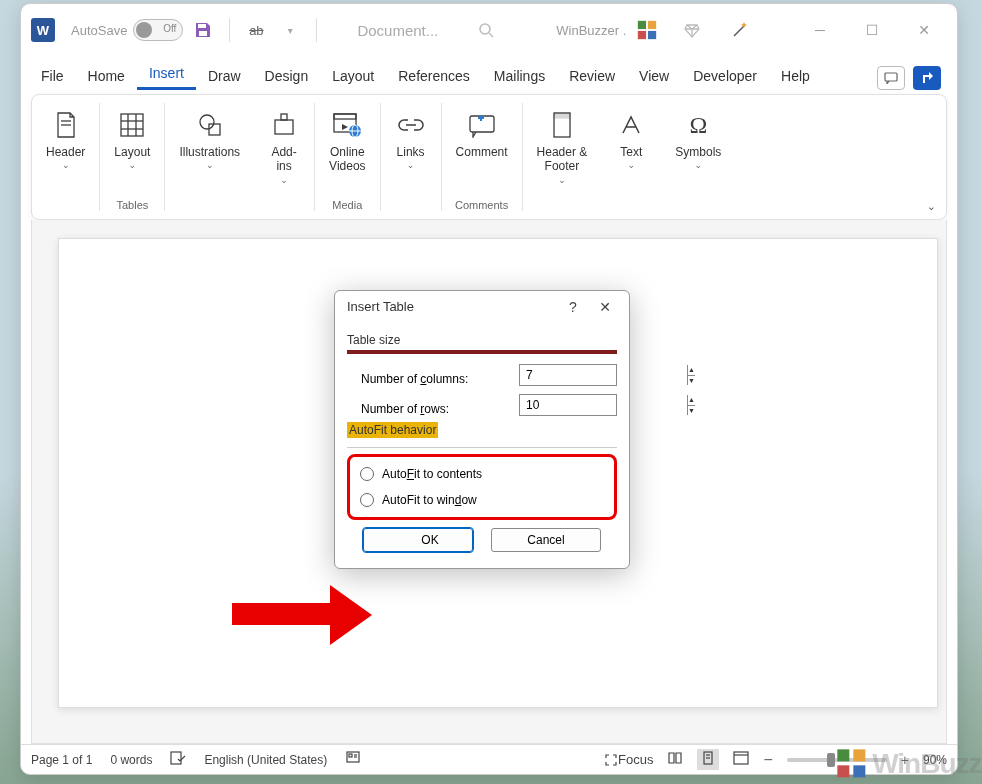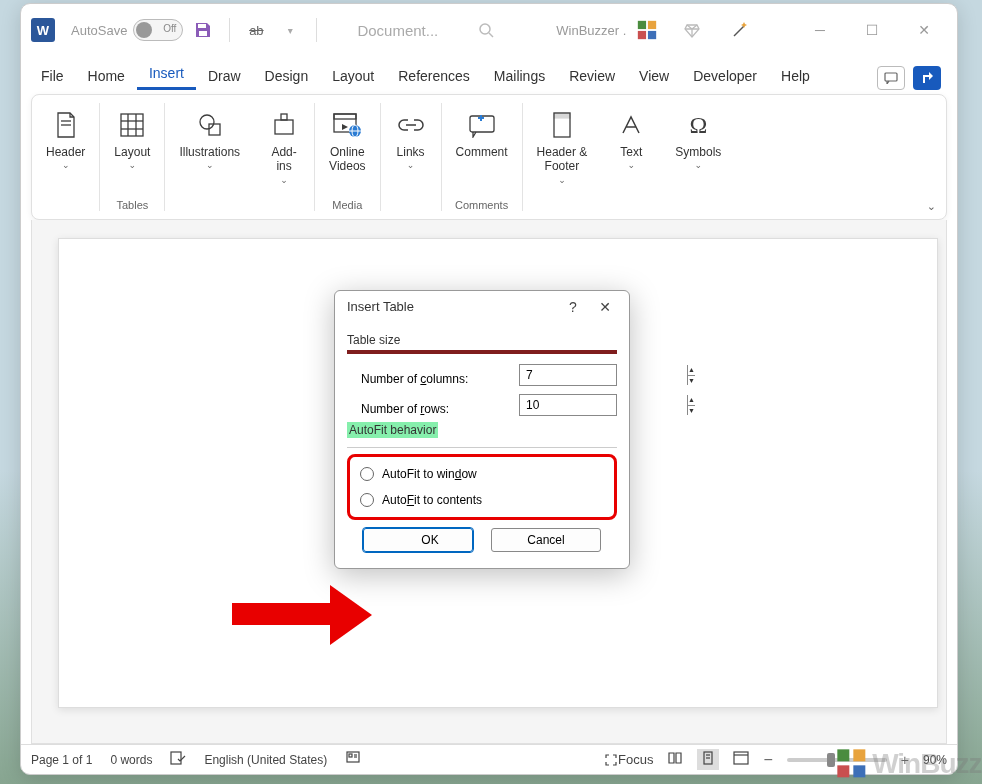--- a/index.html
+++ b/index.html
@@ -57,21 +57,21 @@
 .zoom-slider { width: 100px; height: 4px; background: #ccc; position: relative; border-radius: 2px; }
 .zoom-slider::after { content: ''; width: 8px; height: 14px; background: #888; position: absolute; left: 40%; top: -5px; border-radius: 2px; }
 
 
 .dialog { position: absolute; left: 334px; top: 290px; width: 296px; background: #fff; border: 1px solid #999; border-radius: 6px; box-shadow: 0 6px 30px rgba(0,0,0,.25); z-index: 100; }
 .dlg-title { height: 32px; display: flex; align-items: center; padding: 0 12px; font-size: 13px; color: #333; border-bottom: 1px solid transparent; }
 .dlg-title .tspacer { flex: 1; }
 .dlg-title-btn { width: 24px; height: 24px; display: flex; align-items: center; justify-content: center; font-size: 14px; color: #444; margin-left: 8px; }
 .dlg-body { padding: 6px 12px 12px; }
 .dlg-section { font-size: 12px; color: #333; border-bottom: 4px solid #7f1d1d; padding: 4px 0 3px; margin-bottom: 6px; }
-.dlg-section.hl { background: #86efac; display: inline-block; border-bottom: none; padding: 1px 2px; }
+.dlg-section.hl { background: #eab308; display: inline-block; border-bottom: none; padding: 1px 2px; }
 .dlg-section-wrap { border-bottom: 1px solid #ccc; margin-bottom: 6px; padding-bottom: 3px; }
 .dlg-row { display: flex; align-items: flex-end; padding: 4px 0 4px 14px; font-size: 12px; gap: 24px; }
 .dlg-row label { flex: 1; }
 .spinner { width: 98px; height: 22px; border: 1px solid #888; display: flex; background: #fff; }
 .spinner input { flex: 1; border: none; padding: 0 6px; font-size: 12px; outline: none; background: transparent; }
 .spinner input.sel { background: #0078d4; color: #fff; }
 .spinner-btns { width: 16px; display: flex; flex-direction: column; border-left: 1px solid #888; }
 .spinner-btns div { flex: 1; font-size: 7px; display: flex; align-items: center; justify-content: center; color: #333; }
 .spinner-btns div:first-child { border-bottom: 1px solid #888; }
 
@@ -402,25 +402,25 @@
         <div class="spinner-btns">
             <div>▲</div>
             <div>▼</div>
           </div>
       </div>
     </div>
     <div class="dlg-section-wrap"><span class="dlg-section hl">AutoFit behavior</span></div>
     <div class="hlbox">
       <div class="radio-row">
         <div class="radio"></div>
-        <span>AutoFit to win<span class="u">d</span>ow</span>
+        <span>Auto<span class="u">F</span>it to contents</span>
       </div>
       <div class="radio-row">
         <div class="radio"></div>
-        <span>Auto<span class="u">F</span>it to contents</span>
+        <span>AutoFit to win<span class="u">d</span>ow</span>
       </div>
     </div>
     <div class="dlg-btns">
       <div class="dlg-btn primary">OK</div>
       <div class="dlg-btn">Cancel</div>
     </div>
   </div>
 </div>
 
 <div class="arrow">

